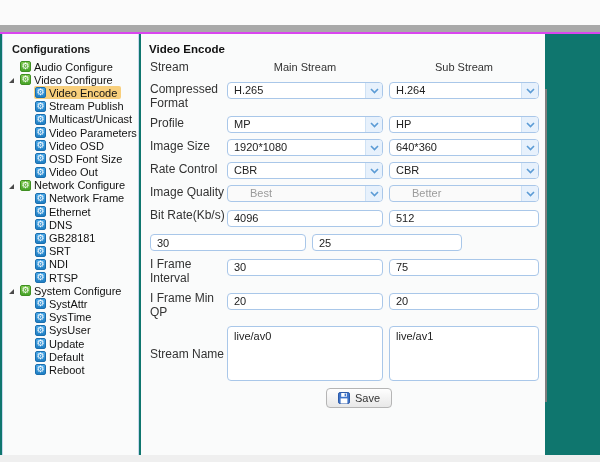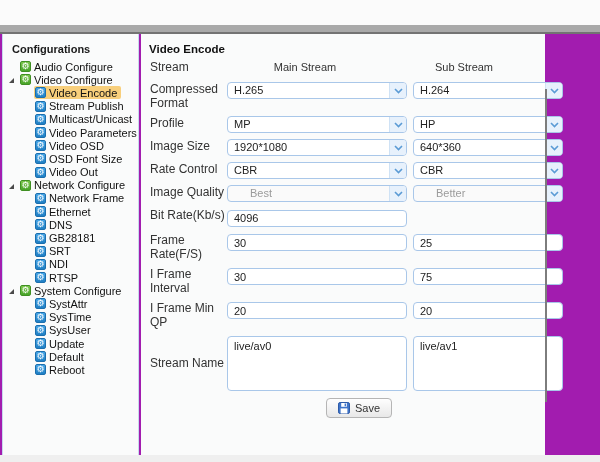--- a/index.html
+++ b/index.html
@@ -7,21 +7,21 @@
   body {
     position: relative;
     font-family: "Liberation Sans", sans-serif;
     background: #ffffff;
     overflow: hidden;
   }
   .top-strip { position:absolute; top:0; left:0; width:600px; height:25px; background:#fbfbfb; }
   .gray-bar  { position:absolute; top:25px; left:0; width:600px; height:7px; background:#a9a9a9; }
   .panel {
     position:absolute; top:32px; left:0; width:600px; height:423px;
-    background:#a21caf; border-top:2px solid #737373;
+    background:#0f766e; border-top:2px solid #d946ef;
   }
   .bottom-strip { position:absolute; top:455px; left:0; width:600px; height:7px; background:#efefef; }
 
   
   .sidebar {
     position:absolute; left:2px; top:0; bottom:0; width:137px;
     background:#fafbfb;
     border-left:1px solid #c7d9ee; border-right:1px solid #c7d9ee;
     overflow:hidden;
   }
@@ -45,21 +45,21 @@
   
   .main { position:absolute; left:141px; top:0; bottom:0; width:404px; background:#fafbfb; }
   .main-title { font-weight:bold; font-size:11.5px; color:#111; padding:9px 0 0 8px; }
   .form { padding-left:9px; margin-top:5px; }
   .hdr-row { display:flex; height:14px; margin-bottom:8px; font-size:11px; color:#333; align-items:center; }
   .f-label, .hdr-label { width:77px; flex:none; font-size:12px; color:#333; }
   .hdr-main { width:156px; flex:none; text-align:center; }
   .hdr-gap { width:6px; flex:none; }
   .hdr-sub { width:150px; flex:none; text-align:center; }
   .f-row { display:flex; align-items:flex-start; margin-bottom:6px; }
-  .ctrl-main { width:180px; flex:none; }
+  .ctrl-main { width:156px; flex:none; }
   .ctrl-sub  { width:150px; flex:none; margin-left:6px; }
 
   .combo {
     height:17px; border:1px solid #a9c7e9; border-radius:4px; background:#fff;
     display:flex; align-items:center; overflow:hidden; cursor:pointer;
   }
   .combo .val { flex:1; padding-left:6px; font-size:11px; color:#222; line-height:15px; }
   .combo .chev {
     width:17px; height:100%; flex:none; display:flex; align-items:center; justify-content:center;
     background:#e7f1fc; border-left:1px solid #cfe2f5;
@@ -381,23 +381,23 @@
                   <svg width="9" height="6" viewBox="0 0 9 6">
                     <path d="M1 1l3.5 3.5L8 1" fill="none" stroke="#5b9bd5" stroke-width="1.6"></path>
                   </svg>
                 </span>
               </div>
             </span>
           </div>
           <div class="f-row">
             <span class="f-label">Bit Rate(Kb/s)</span>
             <span class="ctrl-main"><input type="text" class="tinput" value="4096" style=""></span>
-          </div>
-          <div class="f-row">
-            <span class="f-label">Frame Rate(F/S)</span>
+            <span class="ctrl-sub"><input type="text" class="tinput" value="512" style=""></span>
+          </div>
+          <div class="f-row">
             <span class="ctrl-main"><input type="text" class="tinput" value="30" style=""></span>
             <span class="ctrl-sub"><input type="text" class="tinput" value="25" style=""></span>
           </div>
           <div class="f-row">
             <span class="f-label">I Frame Interval</span>
             <span class="ctrl-main"><input type="text" class="tinput" value="30" style=""></span>
             <span class="ctrl-sub"><input type="text" class="tinput" value="75" style=""></span>
           </div>
           <div class="f-row">
             <span class="f-label">I Frame Min QP</span>

